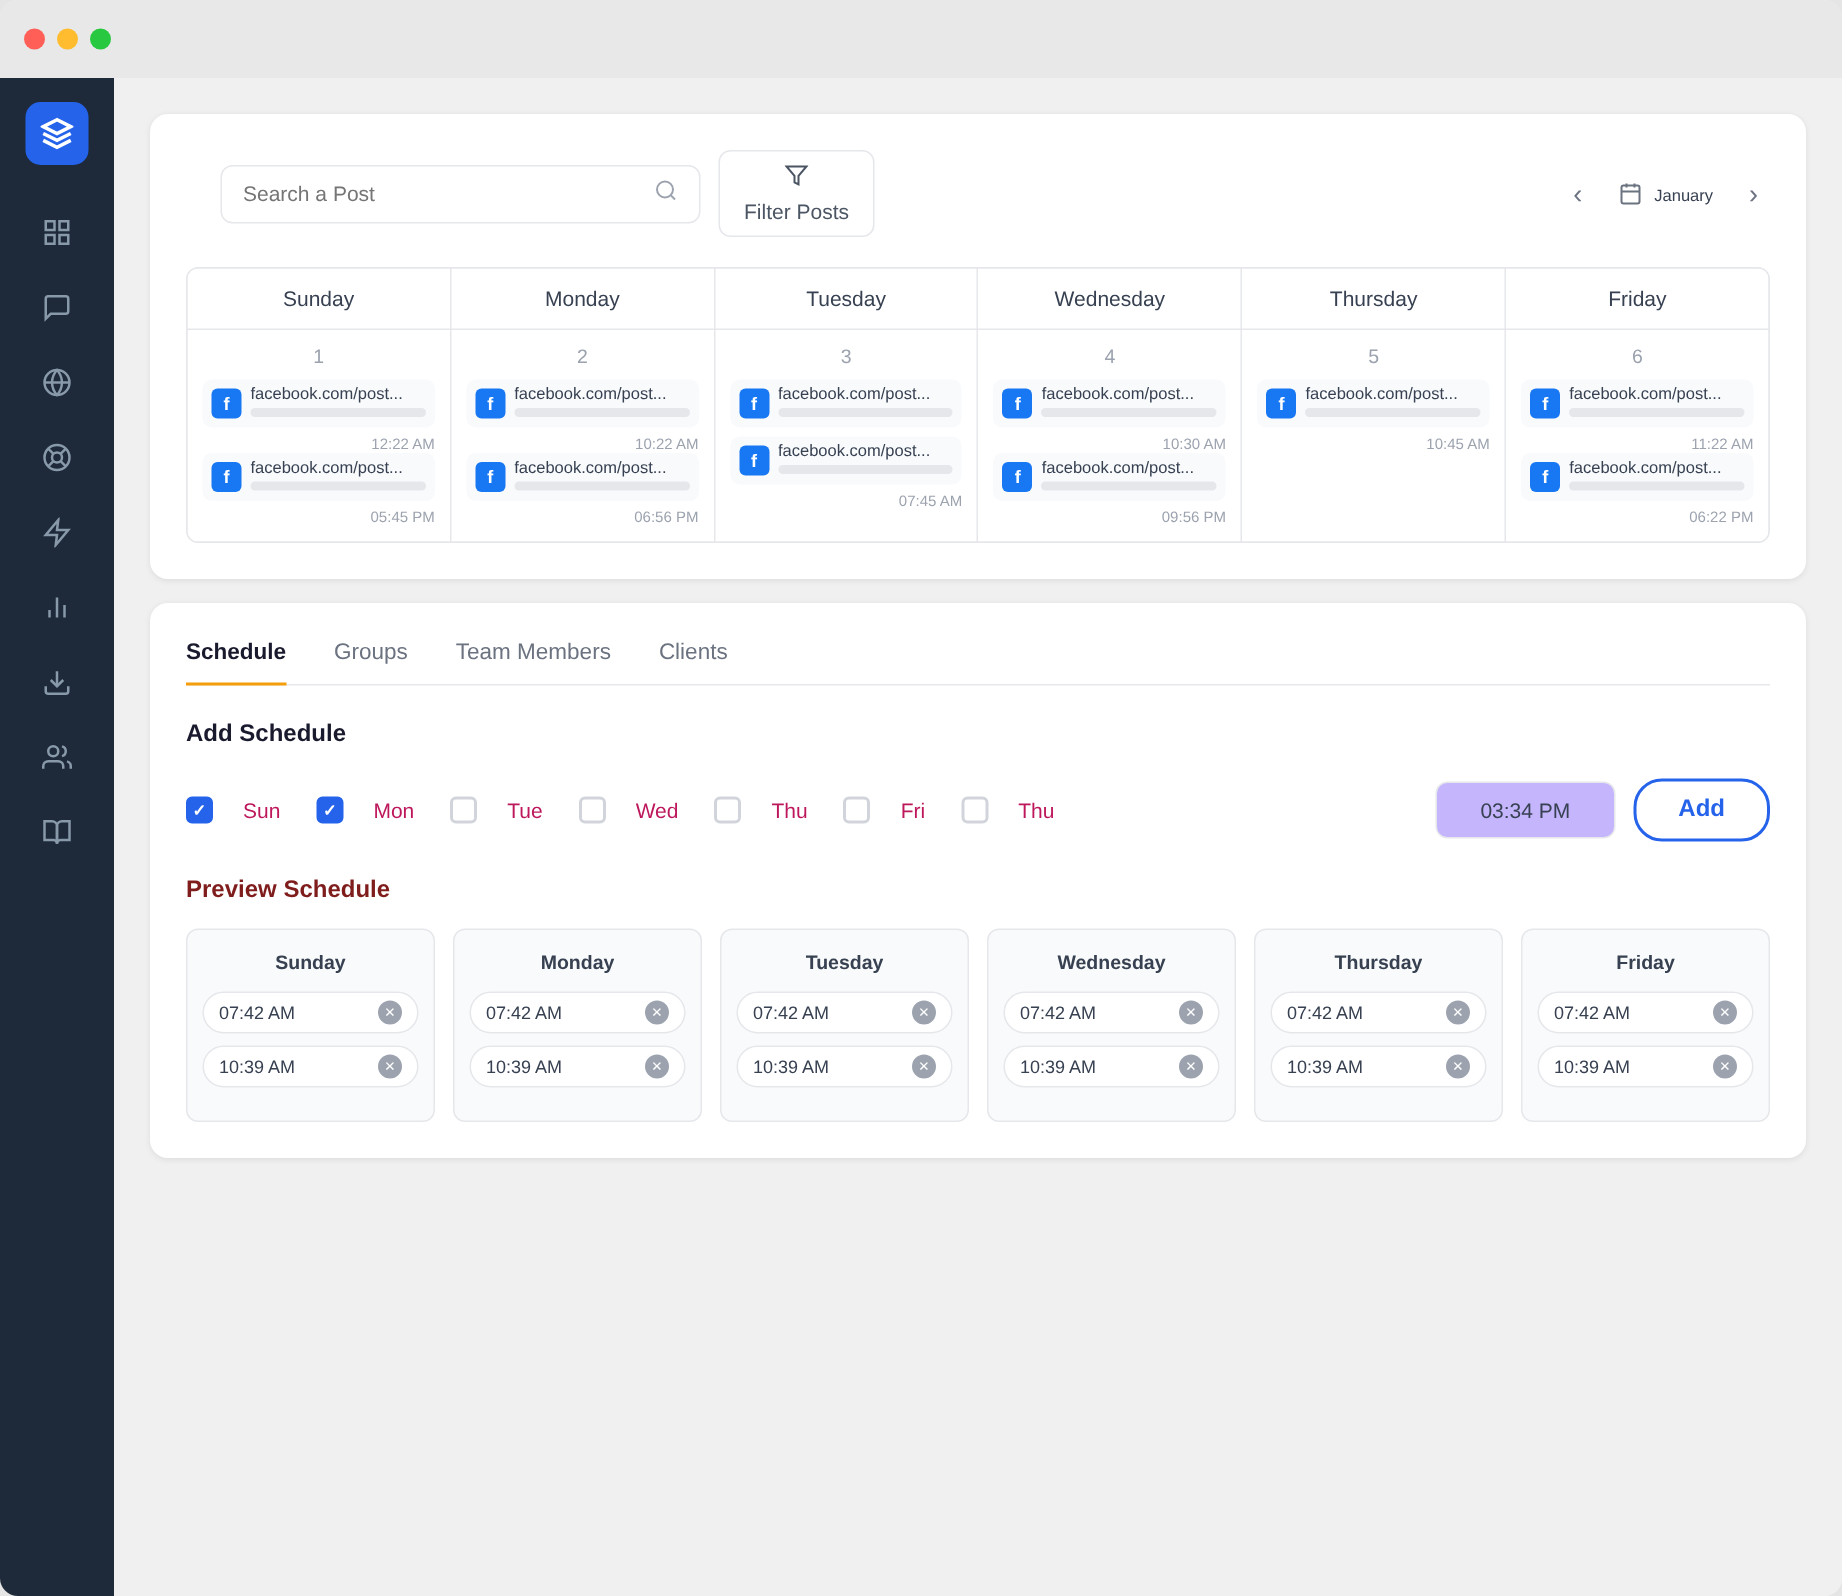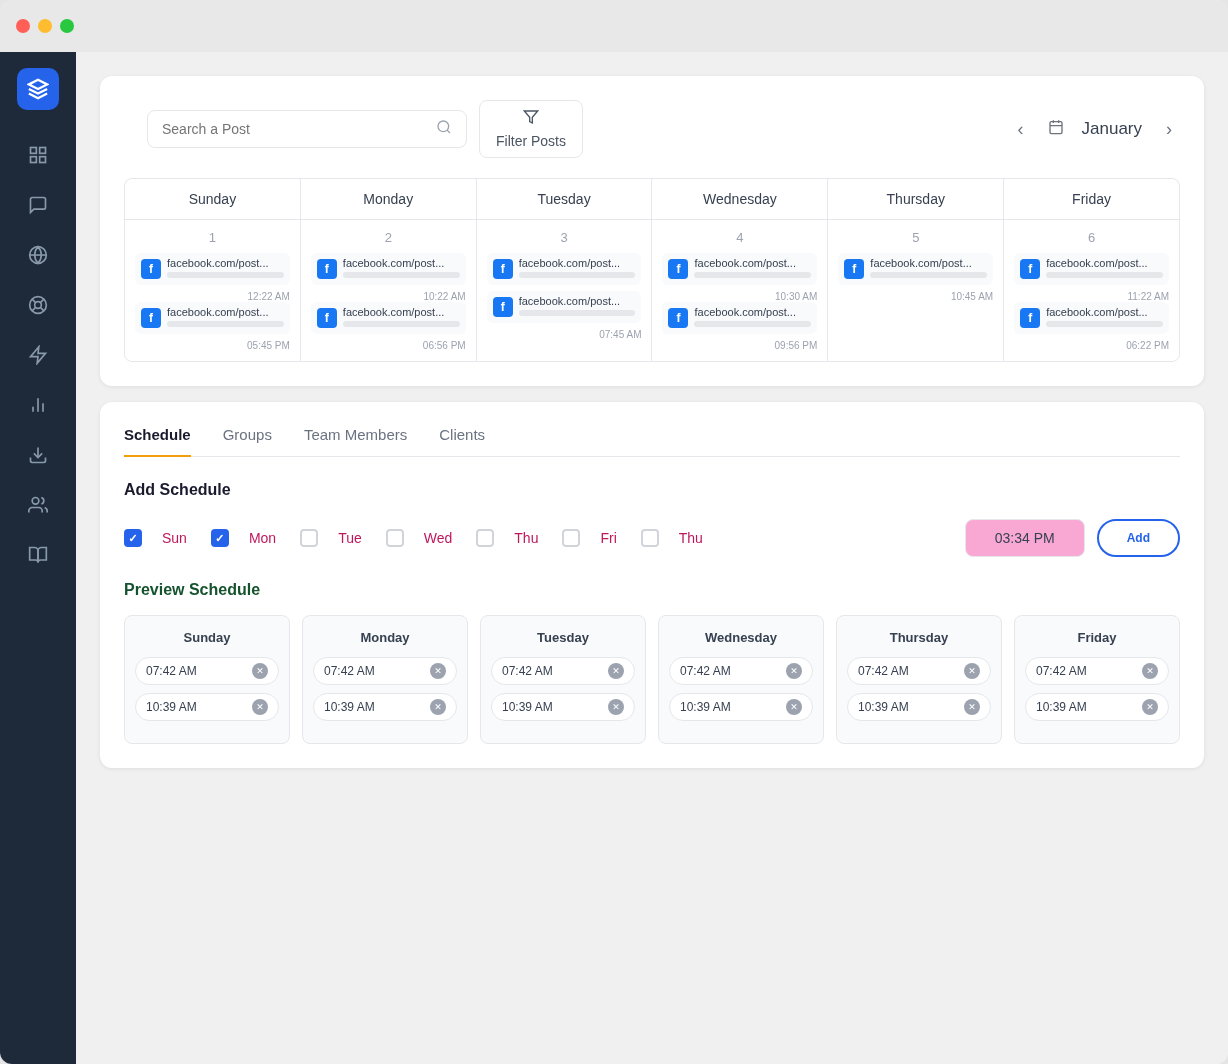--- a/index.html
+++ b/index.html
@@ -166,23 +166,23 @@
     .nav-arrow {
       background: none;
       border: none;
       cursor: pointer;
       color: #6b7280;
       font-size: 18px;
       padding: 4px 8px;
     }
     .month-label {
       display: flex;
-      align-items: flex-start;
-      gap: 18px;
-      font-size: 17px;
+      align-items: flex-end;
+      gap: 8px;
+      font-size: 11px;
       font-weight: 500;
       color: #374151;
     }
     .cal-grid {
       display: grid;
       grid-template-columns: repeat(6, 1fr);
       gap: 1px;
       background: #e5e7eb;
       border: 1px solid #e5e7eb;
       border-radius: 8px;
@@ -308,38 +308,38 @@
       display: flex;
       align-items: center;
       gap: 12px;
     }
     .time-field {
       border: 1px solid #e5e7eb;
       border-radius: 8px;
       padding: 10px 18px;
       font-size: 14px;
       color: #374151;
-      background: #f9a8d4;
+      background: #c4b5fd;
       min-width: 120px;
       text-align: center;
     }
     .add-btn {
       background: white;
       border: 2px solid #2563eb;
       color: #2563eb;
       border-radius: 19px;
       padding: 10px 28px;
-      font-size: 12px;
+      font-size: 16px;
       font-weight: 600;
       cursor: pointer;
     }
     .preview-title {
       font-size: 16px;
       font-weight: 600;
-      color: #14532d;
+      color: #7f1d1d;
       margin-bottom: 16px;
     }
     .preview-grid {
       display: grid;
       grid-template-columns: repeat(6, 1fr);
       gap: 12px;
     }
     .preview-col {
       background: #f9fafb;
       border-radius: 8px;

